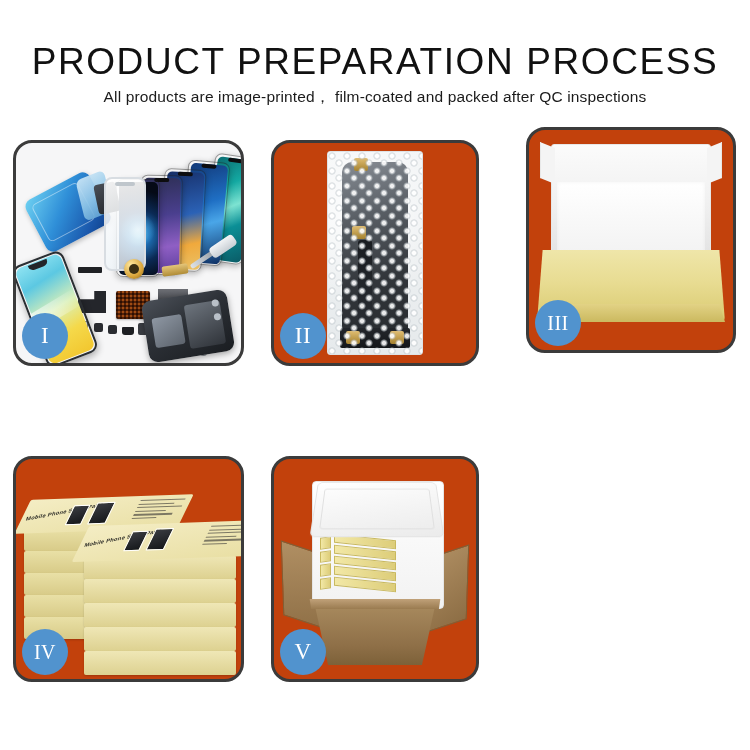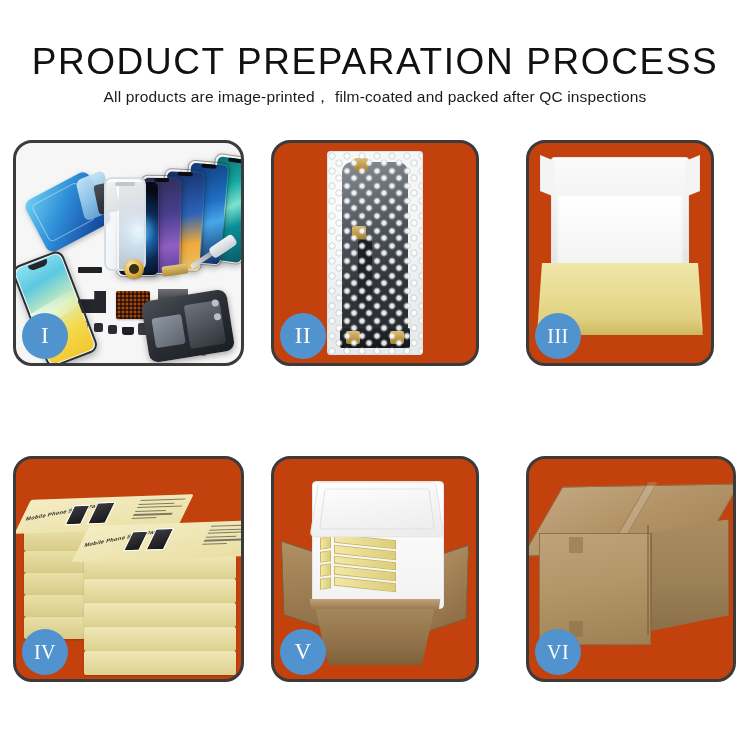--- a/index.html
+++ b/index.html
@@ -36,21 +36,21 @@
     position: absolute;
     border: 3px solid #3b3b3b;
     border-radius: 19px;
     background: #c2410c;
     overflow: hidden;
   }
   .panel-inner { position: absolute; inset: 0; overflow: hidden; }
 
   .p1 { left: 13px;  top: 140px; width: 231px; height: 226px; background:#f6f6f7; }
   .p2 { left: 271px; top: 140px; width: 208px; height: 226px; }
-  .p3 { left: 526px; top: 140px; width: 188px; height: 226px; }
+  .p3 { left: 526px; top: 127px; width: 210px; height: 226px; }
   .p4 { left: 13px;  top: 456px; width: 231px; height: 226px; }
   .p5 { left: 271px; top: 456px; width: 208px; height: 226px; }
   .p6 { left: 526px; top: 456px; width: 210px; height: 226px; }
 
   
   .badge {
     position: absolute; left: 6px; bottom: 4px;
     width: 46px; height: 46px; border-radius: 50%;
     background: #5193ce;
     color: #ffffff;
@@ -628,29 +628,14 @@
           </div>
         </div>
         <div class="foam-lid"></div>
         <div class="rim"></div>
         <div class="body"></div>
       </div>
     </div>
     <div class="badge">V</div>
   </div>
 
-  <div class="panel p6">
-    <div class="panel-inner">
-      <div class="ship">
-        <div class="top">
-          <div class="seam"></div>
-        </div>
-        <div class="side"></div>
-        <div class="front"></div>
-        <div class="edge"></div>
-        <div class="tape tape-a"></div>
-        <div class="tape tape-b"></div>
-      </div>
-    </div>
-    <div class="badge sm">VI</div>
-  </div>
 
 </div>
 
 </body></html>

